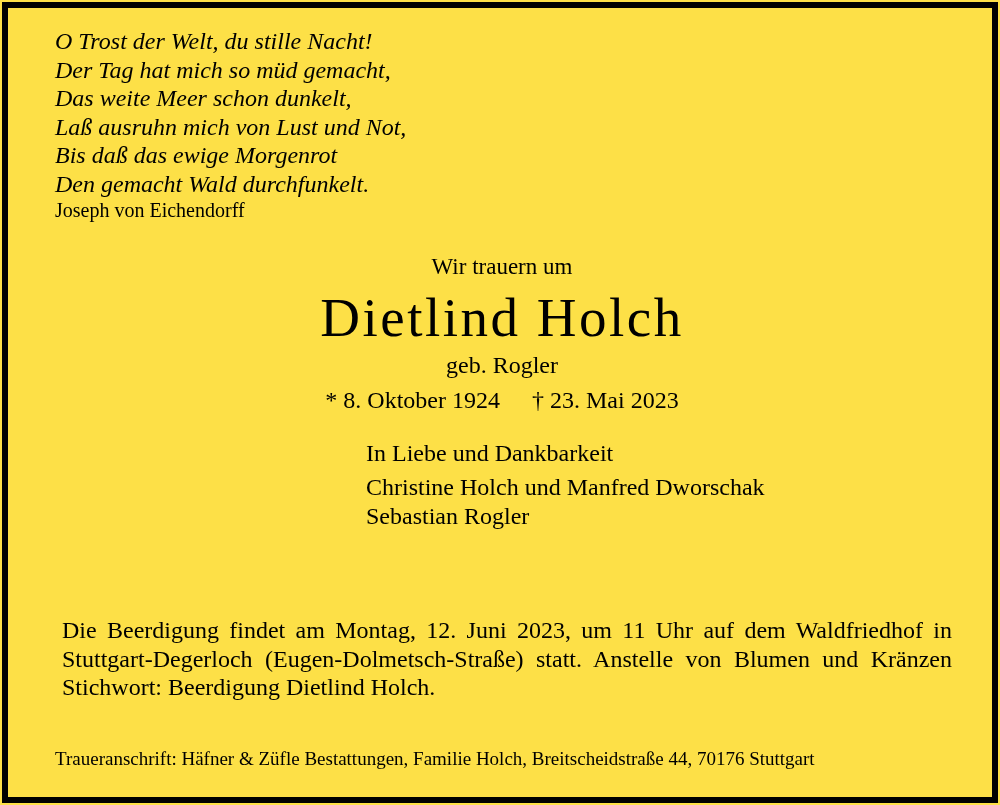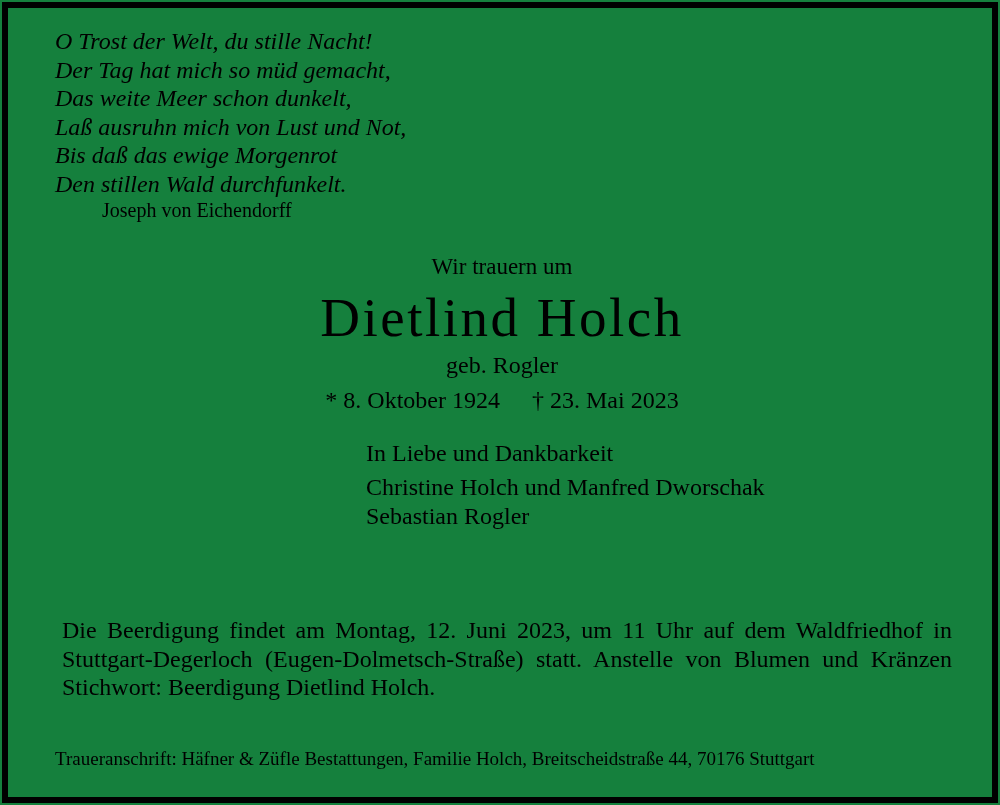--- a/index.html
+++ b/index.html
@@ -1,21 +1,21 @@
 <!DOCTYPE html>
 <html><head>
 <meta charset="utf-8">
 <style>
   * { margin: 0; padding: 0; box-sizing: border-box; }
   html, body { background: #ffffff; }
   .page {
     position: relative;
     width: 1000px;
     height: 805px;
-    background: #15803d;
+    background: #fde047;
     color: #000000;
     font-family: "Liberation Serif", "DejaVu Serif", serif;
     overflow: hidden;
   }
   .frame {
     position: absolute;
     inset: 2px;
     border: 6px solid #000000;
     pointer-events: none;
   }
@@ -29,21 +29,20 @@
     line-height: 28.6px;
     white-space: nowrap;
   }
   .poem-attribution {
     position: absolute;
     left: 55px;
     top: 198px;
     font-size: 20px;
     line-height: 24px;
     white-space: nowrap;
-    margin-left: 47px;
   }
   
   .center-block {
     position: absolute;
     left: 0;
     top: 0;
     width: 1004px;
     text-align: center;
   }
   .intro-line {
@@ -119,21 +118,21 @@
 
 <div class="page">
   <div class="frame"></div>
 
   <div class="poem">
     <div>O Trost der Welt, du stille Nacht!</div>
     <div>Der Tag hat mich so müd gemacht,</div>
     <div>Das weite Meer schon dunkelt,</div>
     <div>Laß ausruhn mich von Lust und Not,</div>
     <div>Bis daß das ewige Morgenrot</div>
-    <div>Den stillen Wald durchfunkelt.</div>
+    <div>Den gemacht Wald durchfunkelt.</div>
   </div>
   <div class="poem-attribution">Joseph von Eichendorff</div>
 
   <div class="center-block">
     <div class="intro-line">Wir trauern um</div>
     <div class="deceased-name">Dietlind Holch</div>
     <div class="maiden-name">geb. Rogler</div>
     <div class="dates-line">
       <span class="birth">* 8. Oktober 1924</span>
       <span class="death">† 23. Mai 2023</span>

